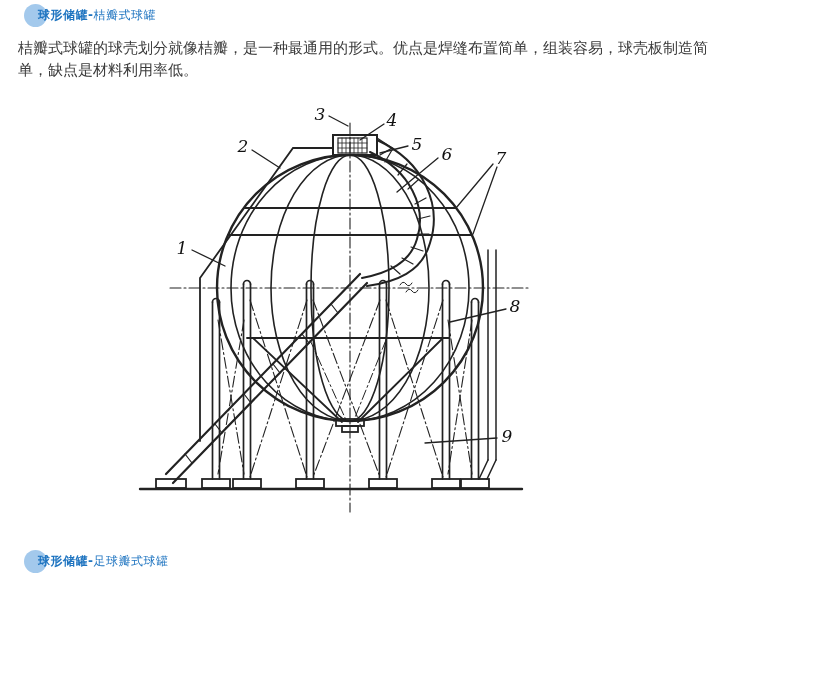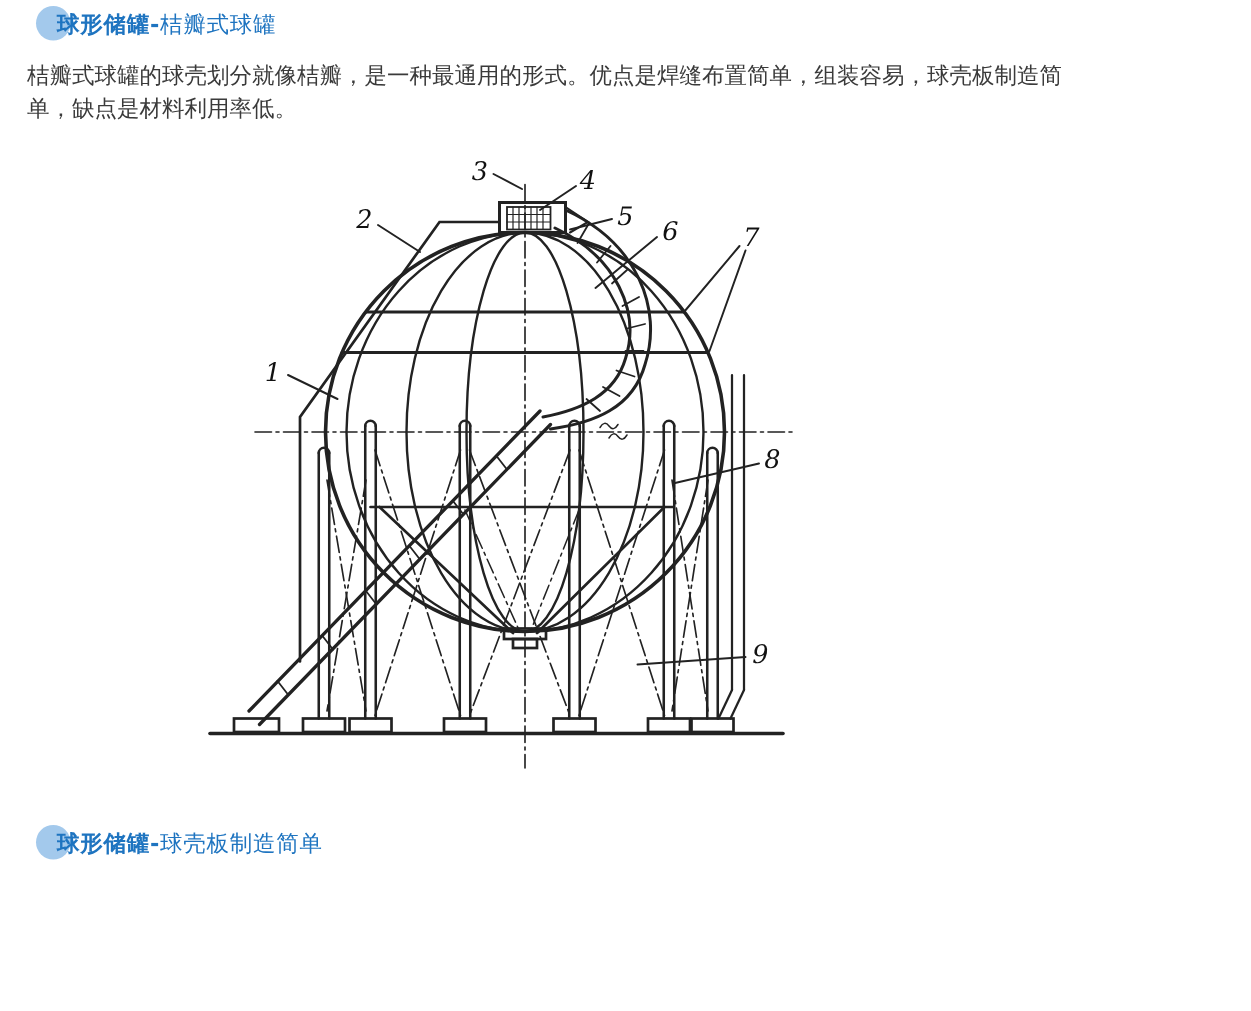--- a/index.html
+++ b/index.html
@@ -9,27 +9,27 @@
     background:#ffffff;
     font-family:"DejaVu Sans","Liberation Sans",sans-serif;
   }
   .sec-header { position:absolute; height:27px; width:400px; }
   .dot {
     position:absolute; left:0; top:0; width:23px; height:23px;
     border-radius:50%; background:#a3c9ec;
   }
   .htext {
     position:absolute; left:14px; top:3px; white-space:nowrap;
-    font-size:15px; color:#1e74c0; letter-spacing:0.5px;
+    font-size:12px; color:#1e74c0; letter-spacing:0.5px;
   }
   .htext .hbold { font-weight:bold; }
   .htext .hrest { font-weight:normal; }
   .body-p {
     position:absolute; left:18px; width:698px;
-    font-size:15px; line-height:22px; color:#3a3a3a; text-align:left;
+    font-size:15px; line-height:22px; color:#3a3a3a; text-align:left;font-family:Liberation Mono, monospace;
   }
   .body-p sup { font-size:10px; line-height:0; }
   .figure { position:absolute; left:130px; top:88px; width:430px; height:430px; }
   .figure svg { display:block; }
   .dwg { stroke:#222222; fill:none; stroke-linecap:round; }
   .callout-num {
     font-family:"DejaVu Serif","Liberation Serif",serif;
     font-style:italic; font-size:17px; fill:#111111; stroke:none;
   }
 </style>
@@ -221,17 +221,17 @@
         <text class="callout-num" x="317" y="72">6</text>
         <text class="callout-num" x="371" y="76">7</text>
         <text class="callout-num" x="385" y="224">8</text>
         <text class="callout-num" x="377" y="354">9</text>
       </g>
     </svg>
   </div>
 
   <div class="sec-header" style="left:24px; top:550px;">
     <span class="dot"></span>
-    <span class="htext"><span class="hbold">球形储罐-</span><span class="hrest">球壳板制造简单</span></span>
+    <span class="htext"><span class="hbold">球形储罐-</span><span class="hrest">足球瓣式球罐</span></span>
   </div>
 
 
 </div>
 
 </body></html>

